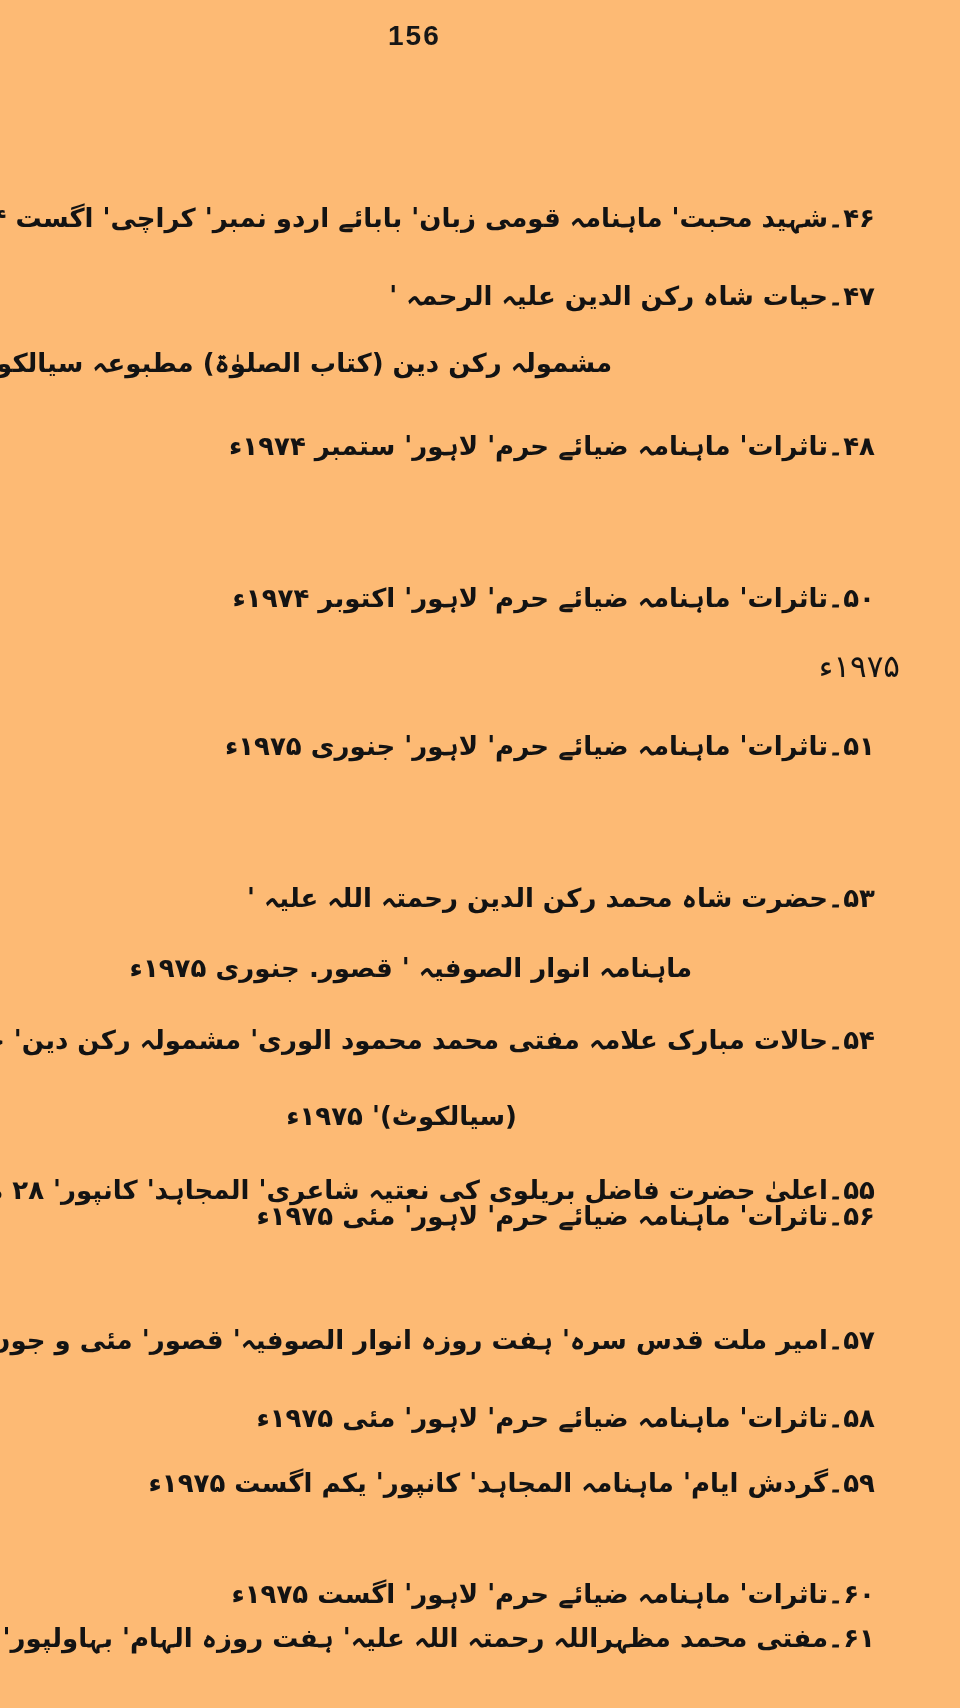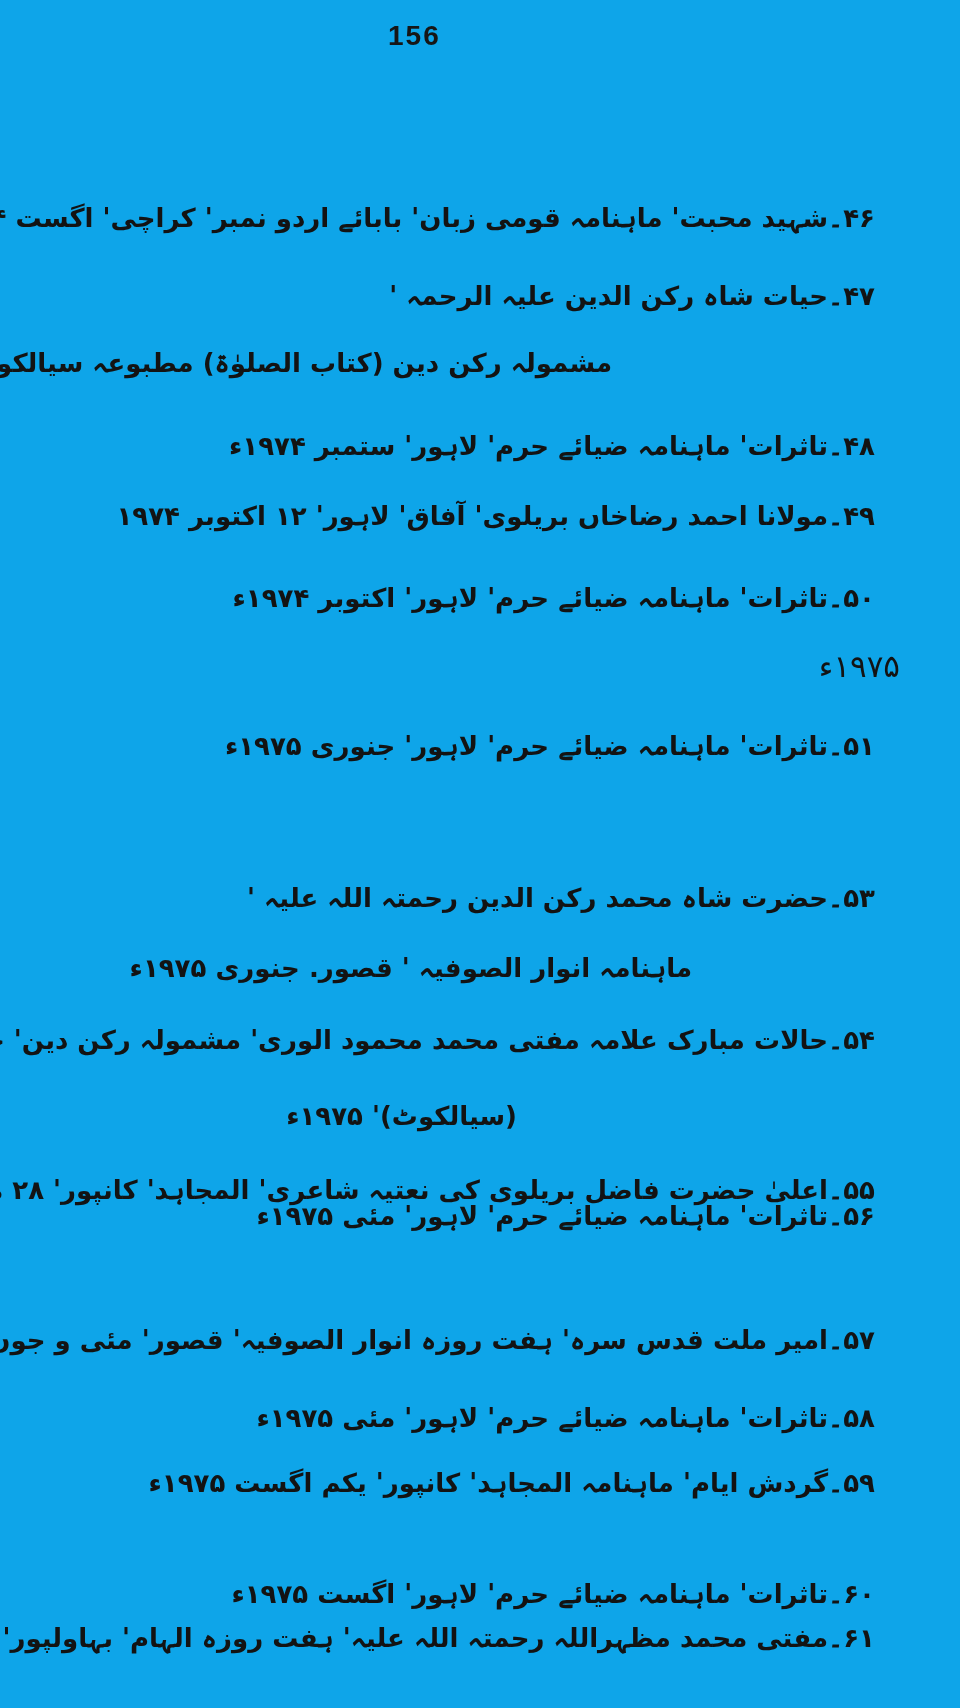--- a/index.html
+++ b/index.html
@@ -5,21 +5,21 @@
   html,body{margin:0;padding:0;}
   body{
     width:960px;height:1708px;
     background:#ffffff;
     position:relative;
     overflow:hidden;
     font-family:"DejaVu Sans","Liberation Sans",sans-serif;
   }
   .page{
     position:absolute;inset:0;
-    background:#0ea5e9;
+    background:#fdba74;
   }
   .page-number{
     position:absolute;
     top:20px;left:388px;
     direction:ltr;
     font-family:"Liberation Sans","DejaVu Sans",sans-serif;
     font-size:28px;font-weight:700;
     letter-spacing:2px;
     color:#161616;
   }
@@ -48,21 +48,20 @@
 <body>
 
 <div class="page">
 
   <div class="page-number">156</div>
 
   <div class="line" style="top:200px;">۴۶۔شہید محبت' ماہنامہ قومی زبان' بابائے اردو نمبر' کراچی' اگست ۱۹۷۴ء</div>
   <div class="line" style="top:278px;">۴۷۔حیات شاہ رکن الدین علیہ الرحمہ '</div>
   <div class="line cont-a" style="top:345px;">مشمولہ رکن دین (کتاب الصلوٰۃ) مطبوعہ سیالکوٹ' ۱۹۷۴ء</div>
   <div class="line" style="top:428px;">۴۸۔تاثرات' ماہنامہ ضیائے حرم' لاہور' ستمبر ۱۹۷۴ء</div>
-  <div class="line" style="top:498px;">۴۹۔مولانا احمد رضاخاں بریلوی' آفاق' لاہور' ۱۲ اکتوبر ۱۹۷۴</div>
   <div class="line" style="top:580px;">۵۰۔تاثرات' ماہنامہ ضیائے حرم' لاہور' اکتوبر ۱۹۷۴ء</div>
 
   <div class="line year-heading" style="top:645px;">۱۹۷۵ء</div>
 
   <div class="line" style="top:728px;">۵۱۔تاثرات' ماہنامہ ضیائے حرم' لاہور' جنوری ۱۹۷۵ء</div>
   <div class="line" style="top:880px;">۵۳۔حضرت شاہ محمد رکن الدین رحمتہ اللہ علیہ '</div>
   <div class="line cont-b" style="top:950px;">ماہنامہ انوار الصوفیہ ' قصور. جنوری ۱۹۷۵ء</div>
   <div class="line" style="top:1022px;">۵۴۔حالات مبارک علامہ مفتی محمد محمود الوری' مشمولہ رکن دین' حصہ دوم</div>
   <div class="line cont-c" style="top:1098px;">(سیالکوٹ)' ۱۹۷۵ء</div>
   <div class="line" style="top:1172px;">۵۵۔اعلیٰ حضرت فاضل بریلوی کی نعتیہ شاعری' المجاہد' کانپور' ۲۸ مارچ ۱۹۷۵ء</div>

